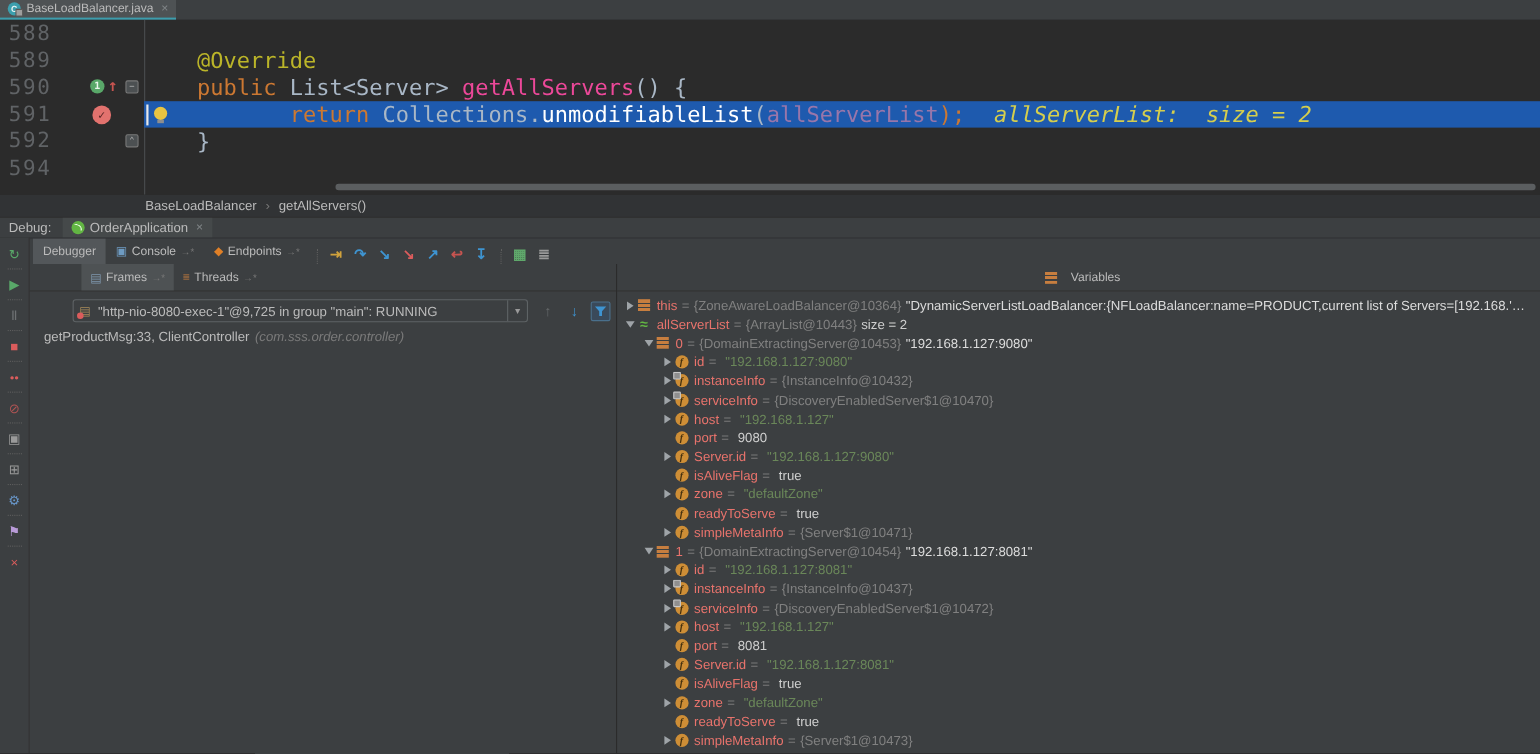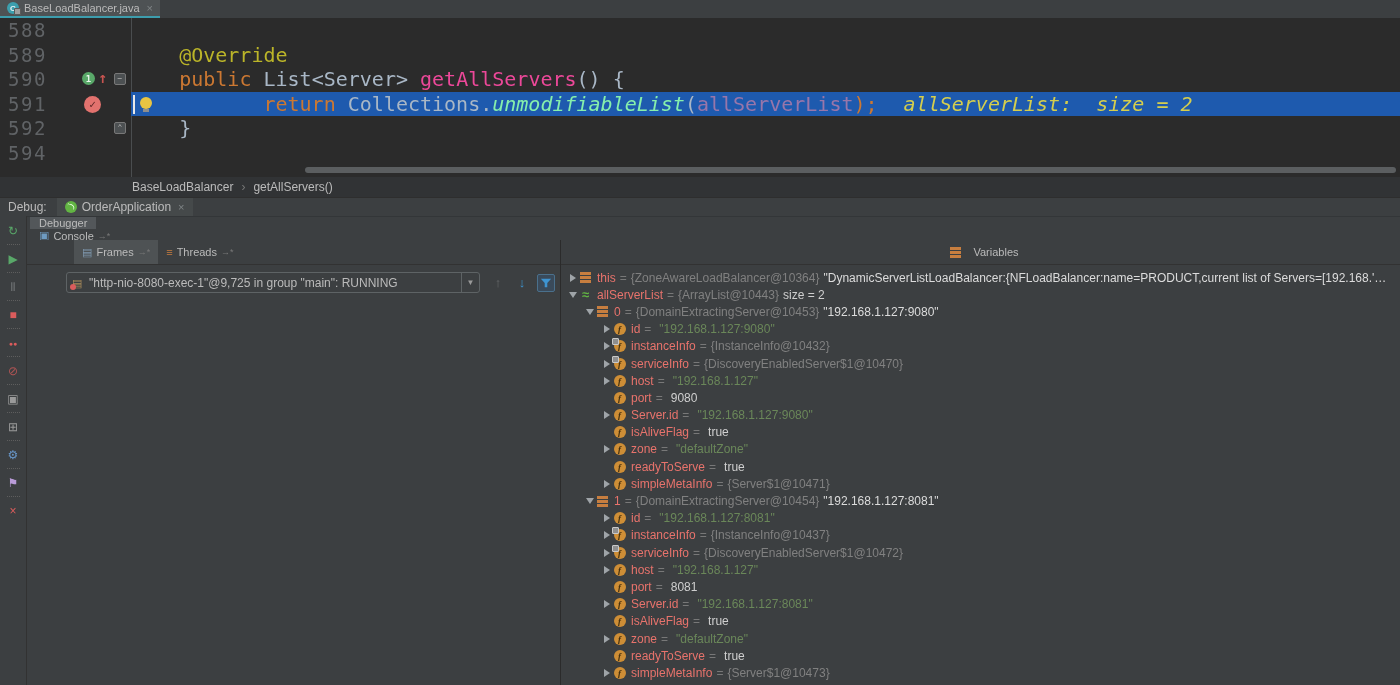--- a/index.html
+++ b/index.html
@@ -22,21 +22,21 @@
   .gutter-line { position:absolute; left:131px; top:0; bottom:0; width:1px; background:#4A4D4F; }
   .ed-row { position:relative; height:24.6px; display:flex; }
   .gut { position:relative; width:131px; flex:none; }
   .lnum { position:absolute; left:8px; top:0; color:#606366; font-size:19px; letter-spacing:1.5px; line-height:24.6px; }
   .code { position:relative; flex:1; white-space:pre; font-size:20px; line-height:24.6px; color:#A9B7C6; }
   .code.exec { background:#1E5AAE; }
   .tk-ann { color:#BBB529; }
   .tk-kw  { color:#CC7832; }
   .tk-pl  { color:#A9B7C6; }
   .tk-m   { color:#ec4899; }
-  .tk-mi  { color:#86efac; font-style:italic; }
+  .tk-mi  { color:#ffffff; }
   .tk-fld { color:#9876AA; }
   .hint { font-style:italic; color:#D5CE4D; margin-left:26px; }
   .bp { position:absolute; left:84px; top:4px; width:17px; height:17px; border-radius:50%; background:#E2726E;
         color:#5B2525; font-size:11px; font-weight:bold; display:flex; align-items:center; justify-content:center; }
   .ovr-circle { position:absolute; left:82px; top:5px; width:13px; height:13px; border-radius:50%; background:#59A869;
         color:#EAF6EC; font-size:9px; font-weight:bold; display:flex; align-items:center; justify-content:center; }
   .ovr-arrow { position:absolute; left:98px; top:2px; color:#C75450; font-size:15px; font-weight:bold; }
   .fold-mark { position:absolute; left:114px; top:6px; width:12px; height:12px; border:1px solid #787878;
         background:#4C5052; border-radius:2px; color:#B6B6B6; font-size:8px; line-height:10px; text-align:center; }
   .caret { position:absolute; left:2px; top:3px; width:2px; height:19px; background:#E8E8E8; }
@@ -59,22 +59,22 @@
                 border:1.5px solid #EFFFEA; border-bottom:none; border-left:none; border-radius:0 5px 0 0; transform:rotate(14deg); }
 
   
   .dbg-area { display:flex; height:469px; }
   .left-rail { width:27px; flex:none; background:#3C3F41; border-right:1px solid #323232;
                display:flex; flex-direction:column; align-items:center; padding-top:3px; }
   .rail-ico { height:24px; display:flex; align-items:center; justify-content:center; font-size:12px; width:100%; }
   .rail-sep { width:13px; border-top:1px dotted #5E5E5E; margin:1px 0 2px; }
   .dbg-main { flex:1; display:flex; flex-direction:column; min-width:0; }
 
-  .toolbar-row { height:24px; background:#3C3F41; border-top:1px solid #333638; display:flex; align-items:flex-start;
-                 padding-left:3px; font-size:11px; color:#BBBBBB;flex-direction:column; }
+  .toolbar-row { height:24px; background:#3C3F41; border-top:1px solid #333638; display:flex; align-items:flex-end;
+                 padding-left:3px; font-size:11px; color:#BBBBBB; }
   .tb-tab { display:flex; align-items:center; gap:4px; height:100%; padding:0 9px; }
   .tb-tab.sel { background:#53575A; }
   .suffix { color:#787878; font-size:9px; }
   .vsep { width:1px; height:14px; border-left:1px dotted #5E5E5E; margin:0 6px; }
   .act-ico { width:22px; height:20px; display:flex; align-items:center; justify-content:center; font-size:13px; font-weight:bold; }
 
   .panels { flex:1; display:flex; min-height:0; }
   .frames-panel { width:533px; flex:none; background:#3C3F41; display:flex; flex-direction:column; }
   .panel-tabs { height:25px; border-bottom:1px solid #323232; display:flex; align-items:center; padding-left:47px;
                 font-size:11px; color:#BBBBBB; }
@@ -269,20 +269,24 @@
               <div class="fr-ctrl" style="color: rgb(102, 105, 107);">↑</div>
               <div class="fr-ctrl" style="color: rgb(62, 148, 209);">↓</div>
               <div class="fr-ctrl active">
                 <svg width="12" height="12" viewBox="0 0 14 14">
                   <path d="M1 2 H13 L8.5 7 V12 L5.5 12 V7 Z" fill="#3E94D1"></path>
                 </svg>
               </div>
             </div>
         </div>
         <div>
+            <div class="frame-row">
+              <span>getProductMsg:33, ClientController</span>
+              <span class="pkg">(com.sss.order.controller)</span>
+            </div>
           </div>
       </div>
       <div class="vars-panel">
         <div class="vars-header">
           <span class="v-ico">
               <span class="ico-bars"></span>
             </span>
           <span>Variables</span>
         </div>
         <div class="vars-tree">

